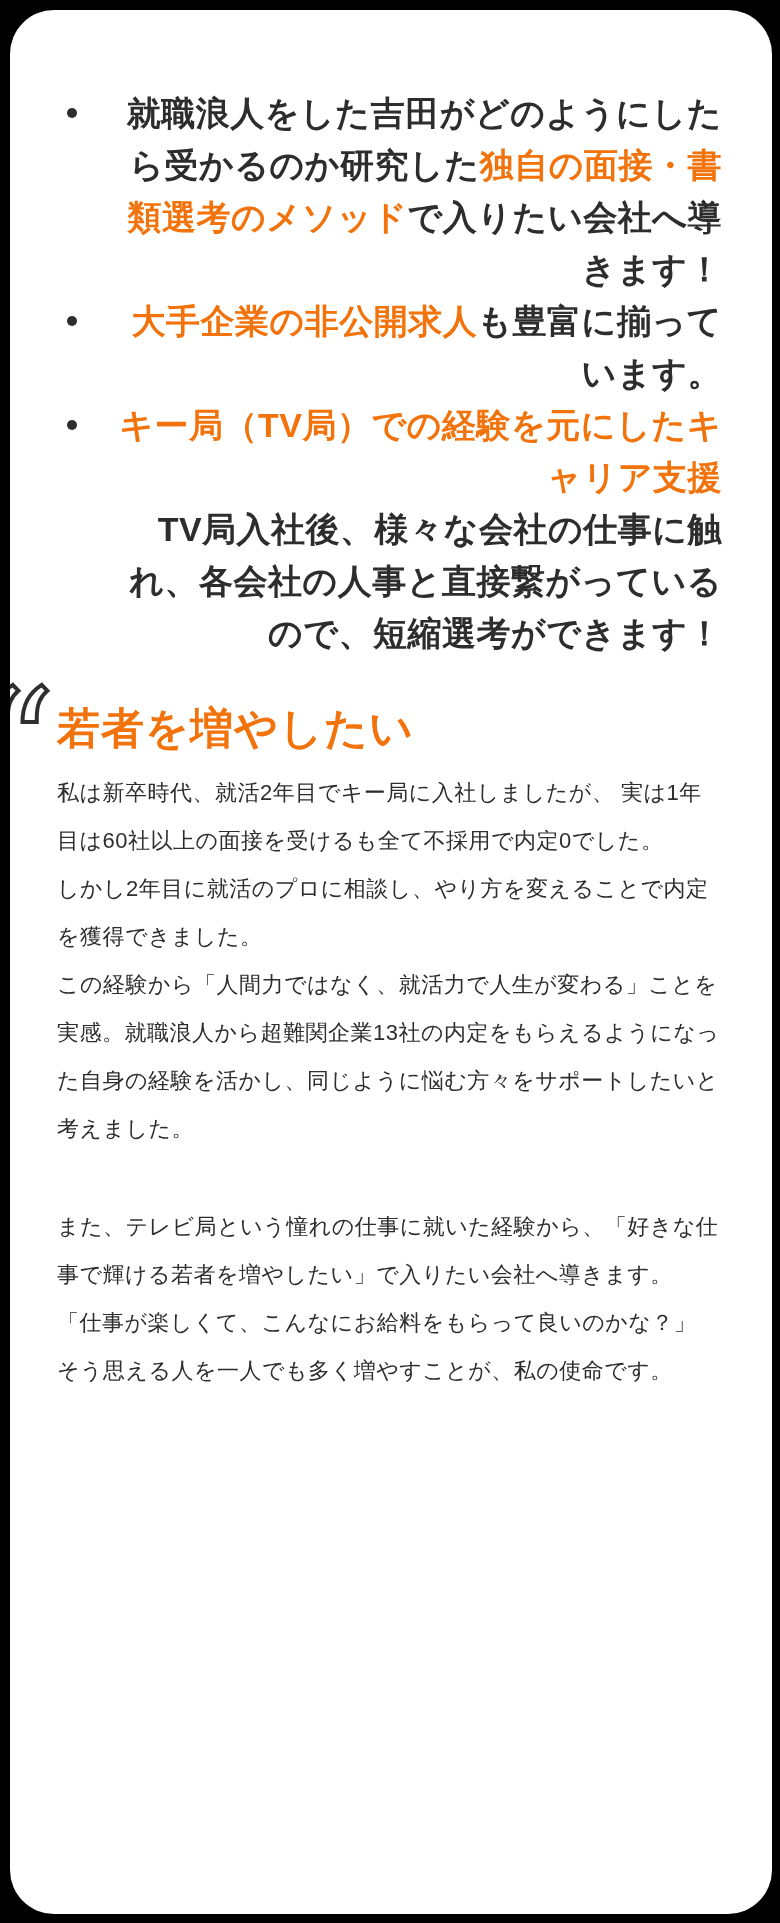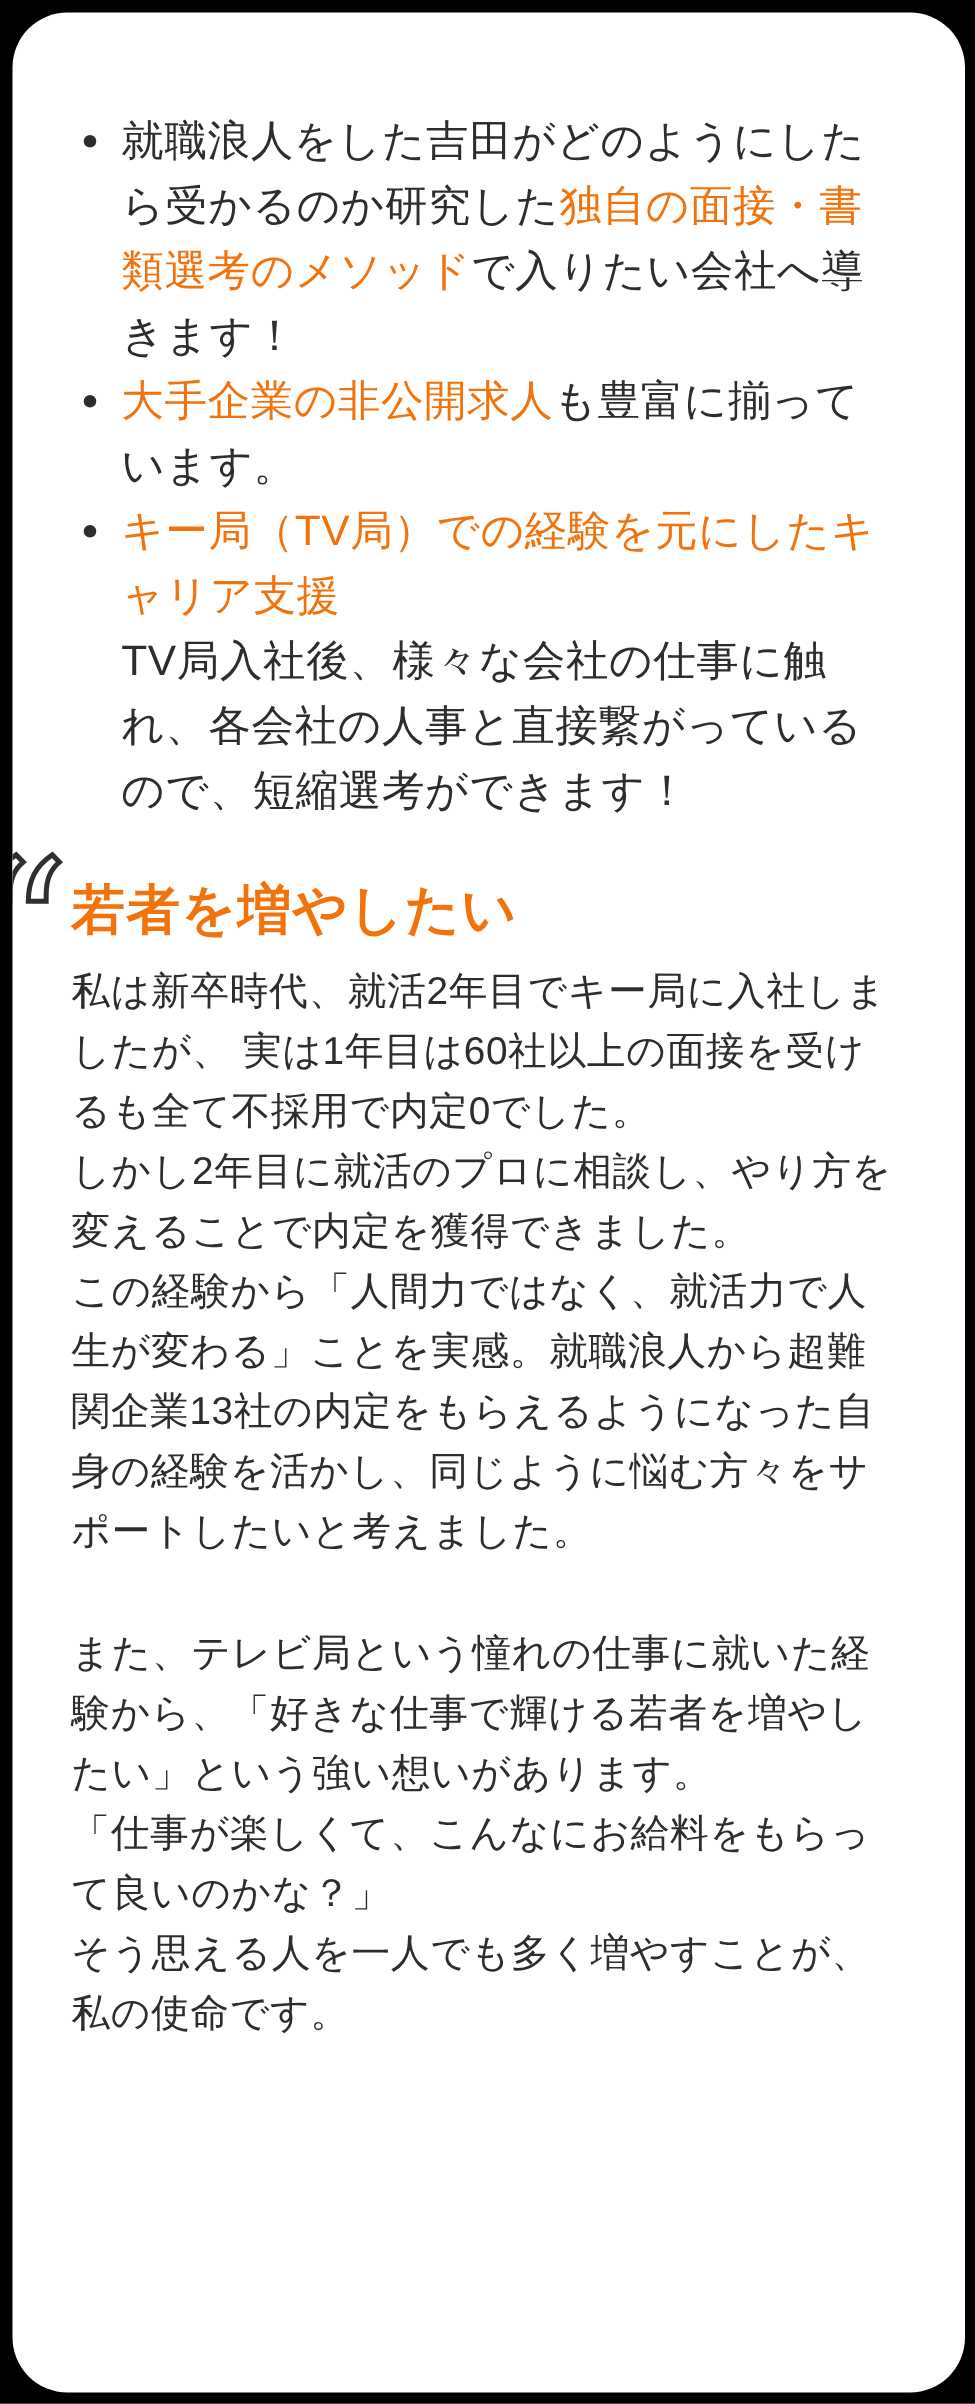--- a/index.html
+++ b/index.html
@@ -30,23 +30,24 @@
   .features{
     list-style:none;
     margin:0; padding:0;
   }
   .feature-item{
     position:relative;
     padding-left:40px;
     font-size:34px;
     line-height:52px;
     letter-spacing:0.5px;
-    font-weight:400;
+    font-weight:700;
     color:var(--text);
     white-space:pre-line;
+    text-align:right;
   }
   .feature-item::before{
     content:"";
     position:absolute;
     left:10px; top:21px;
     width:10px; height:10px;
     border-radius:50%;
     background:var(--text);
   }
   .hl{ color:var(--accent); }
@@ -71,21 +72,21 @@
     color:#ffffff;
     -webkit-text-stroke:4px #2f2f2f;
     pointer-events:none;
   }
   .qmark-open{ right:100%; margin-right:2px; top:-30px; }
   .qmark-close{ left:100%; margin-left:2px; top:-15px; }
   
   .story{ margin-top:12px; }
   .story-paragraph{
     margin:0;
-    font-size:31px;
+    font-size:22px;
     line-height:48px;
     letter-spacing:0.5px;
     font-weight:500;
     color:var(--text);
     white-space:pre-line;
   }
   .story-paragraph + .story-paragraph{ margin-top:50px; }
 </style>
 </head>
 <body>
@@ -104,18 +105,18 @@
       <span class="ql-text">
         <span class="qmark qmark-open">“</span><span>若者を増やしたい</span>
       </span>
     </div>
   </div>
 
   <div class="story" id="story">
       <p class="story-paragraph">私は新卒時代、就活2年目でキー局に入社しましたが、 実は1年目は60社以上の面接を受けるも全て不採用で内定0でした。
 しかし2年目に就活のプロに相談し、やり方を変えることで内定を獲得できました。
 この経験から「人間力ではなく、就活力で人生が変わる」ことを実感。就職浪人から超難関企業13社の内定をもらえるようになった自身の経験を活かし、同じように悩む方々をサポートしたいと考えました。</p>
-      <p class="story-paragraph">また、テレビ局という憧れの仕事に就いた経験から、「好きな仕事で輝ける若者を増やしたい」という強い想いがあります。
+      <p class="story-paragraph">また、テレビ局という憧れの仕事に就いた経験から、「好きな仕事で輝ける若者を増やしたい」で入りたい会社へ導きます。
 「仕事が楽しくて、こんなにお給料をもらって良いのかな？」
 そう思える人を一人でも多く増やすことが、私の使命です。</p>
     </div>
 
 </div>
 
 </body></html>

